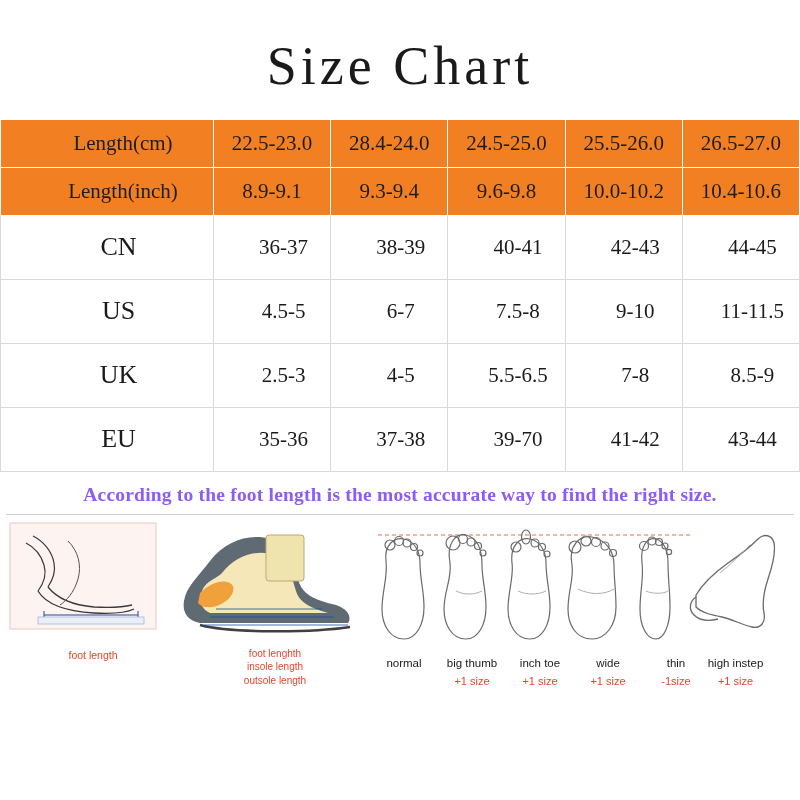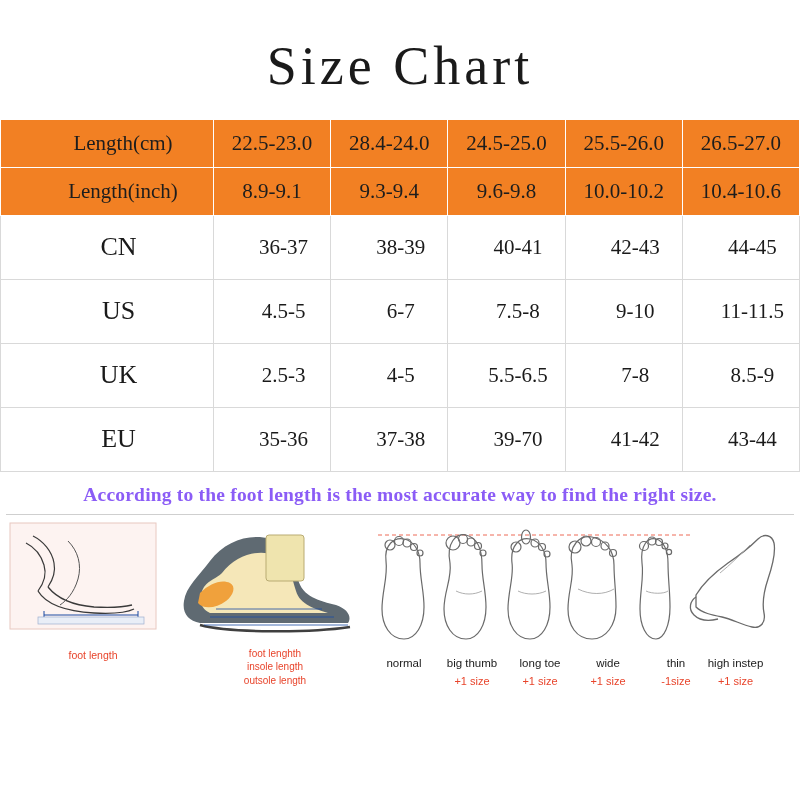--- a/index.html
+++ b/index.html
@@ -249,21 +249,21 @@
     <div class="footlabels">
       <div class="fl">
         <div class="n">normal</div>
         <div class="p"></div>
       </div>
       <div class="fl">
         <div class="n">big thumb</div>
         <div class="p">+1 size</div>
       </div>
       <div class="fl">
-        <div class="n">long toe</div>
+        <div class="n">inch toe</div>
         <div class="p">+1 size</div>
       </div>
       <div class="fl">
         <div class="n">wide</div>
         <div class="p">+1 size</div>
       </div>
       <div class="fl">
         <div class="n">thin</div>
         <div class="p">-1size</div>
       </div>

